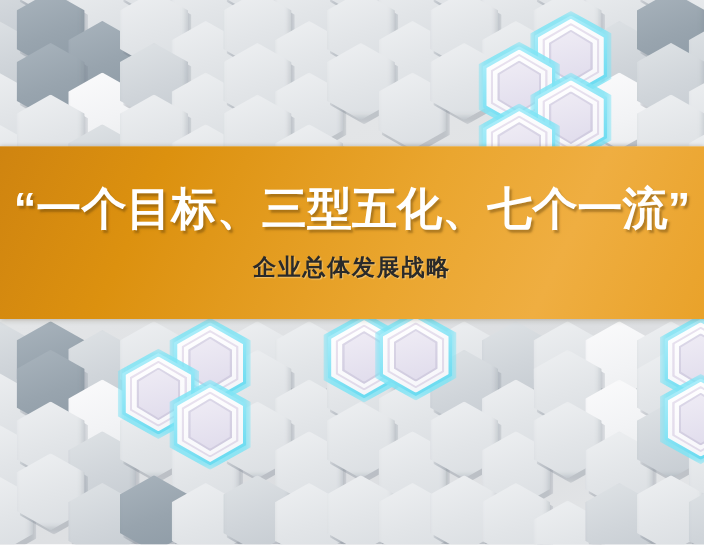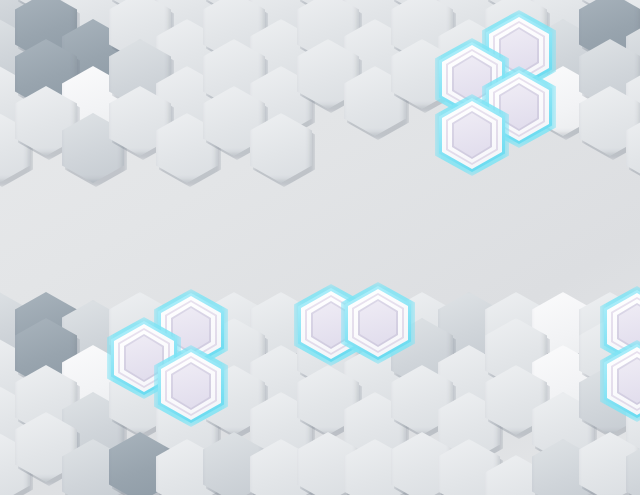--- a/index.html
+++ b/index.html
@@ -422,14 +422,18 @@
         <div class="ring r0"></div>
         <div class="ring r1"></div>
         <div class="ring r2"></div>
         <div class="ring r3"></div>
         <div class="ring r4"></div>
         <div class="ring r5"></div>
         <div class="ring r6"></div>
       </div>
     </div>
 
+  <div id="banner">
+    <h1 id="title">“一个目标、三型五化、七个一流”</h1>
+    <h2 id="subtitle">企业总体发展战略</h2>
+  </div>
 
 </div>
 
 </body></html>

